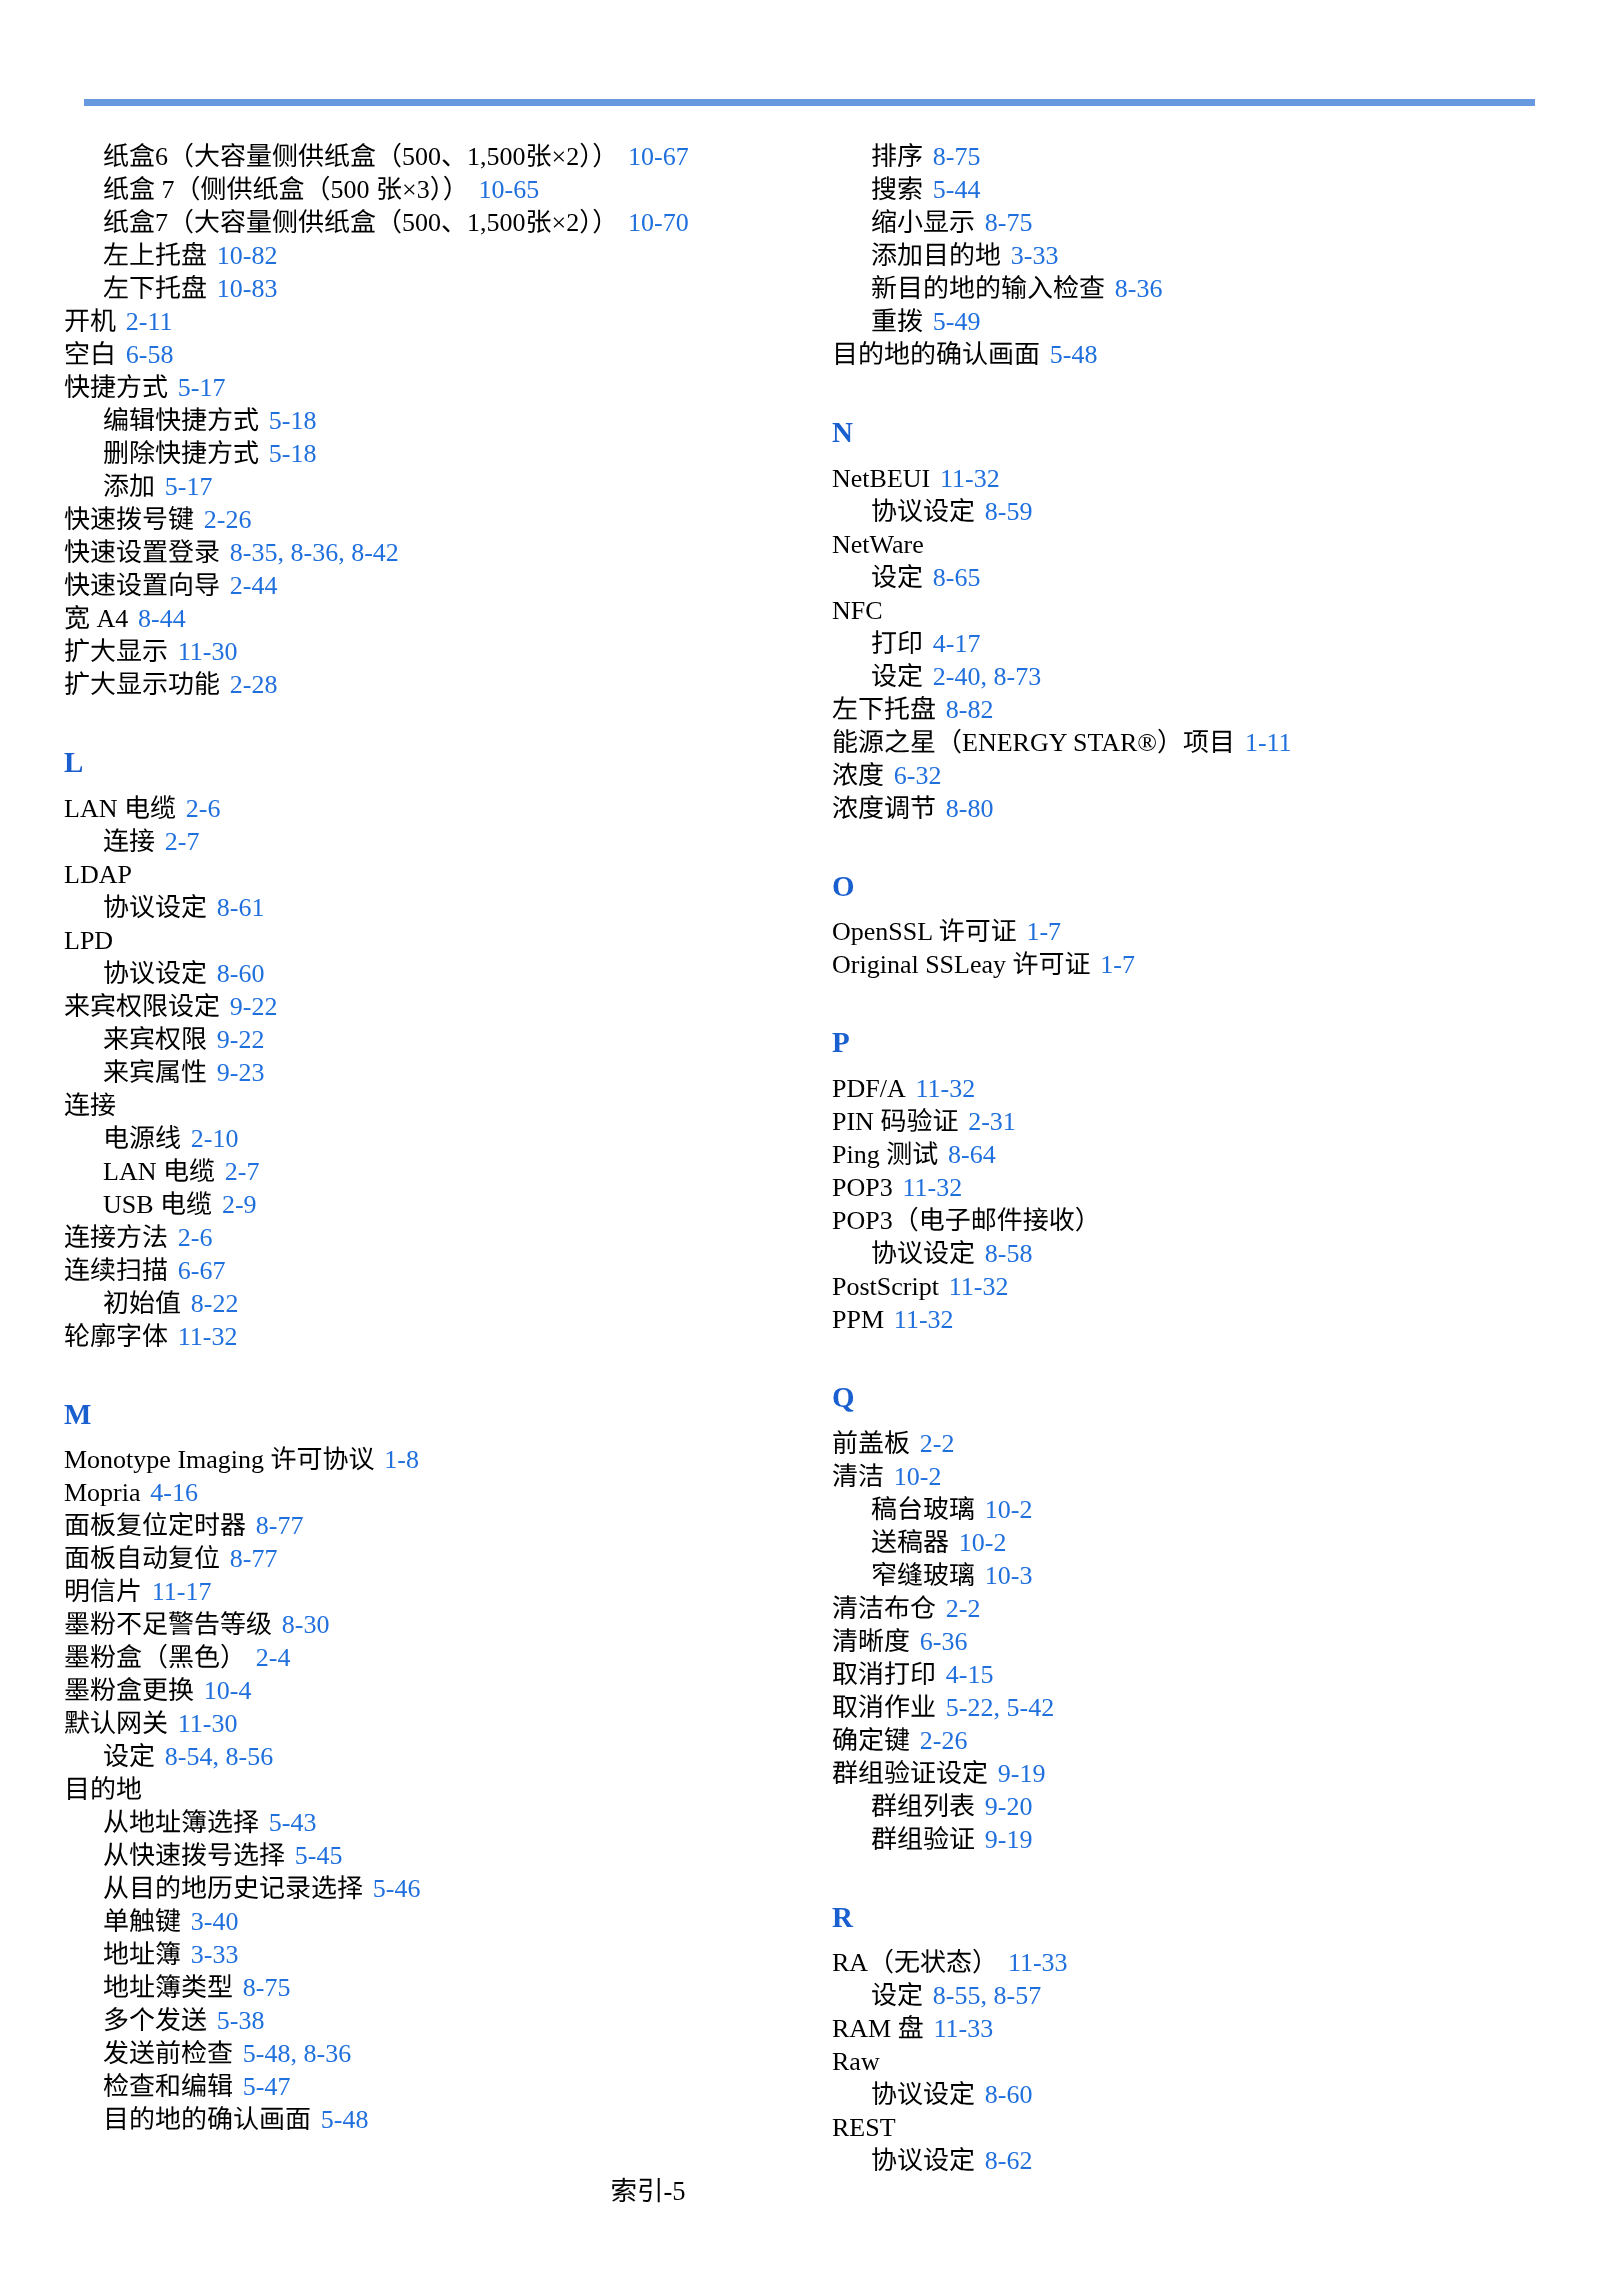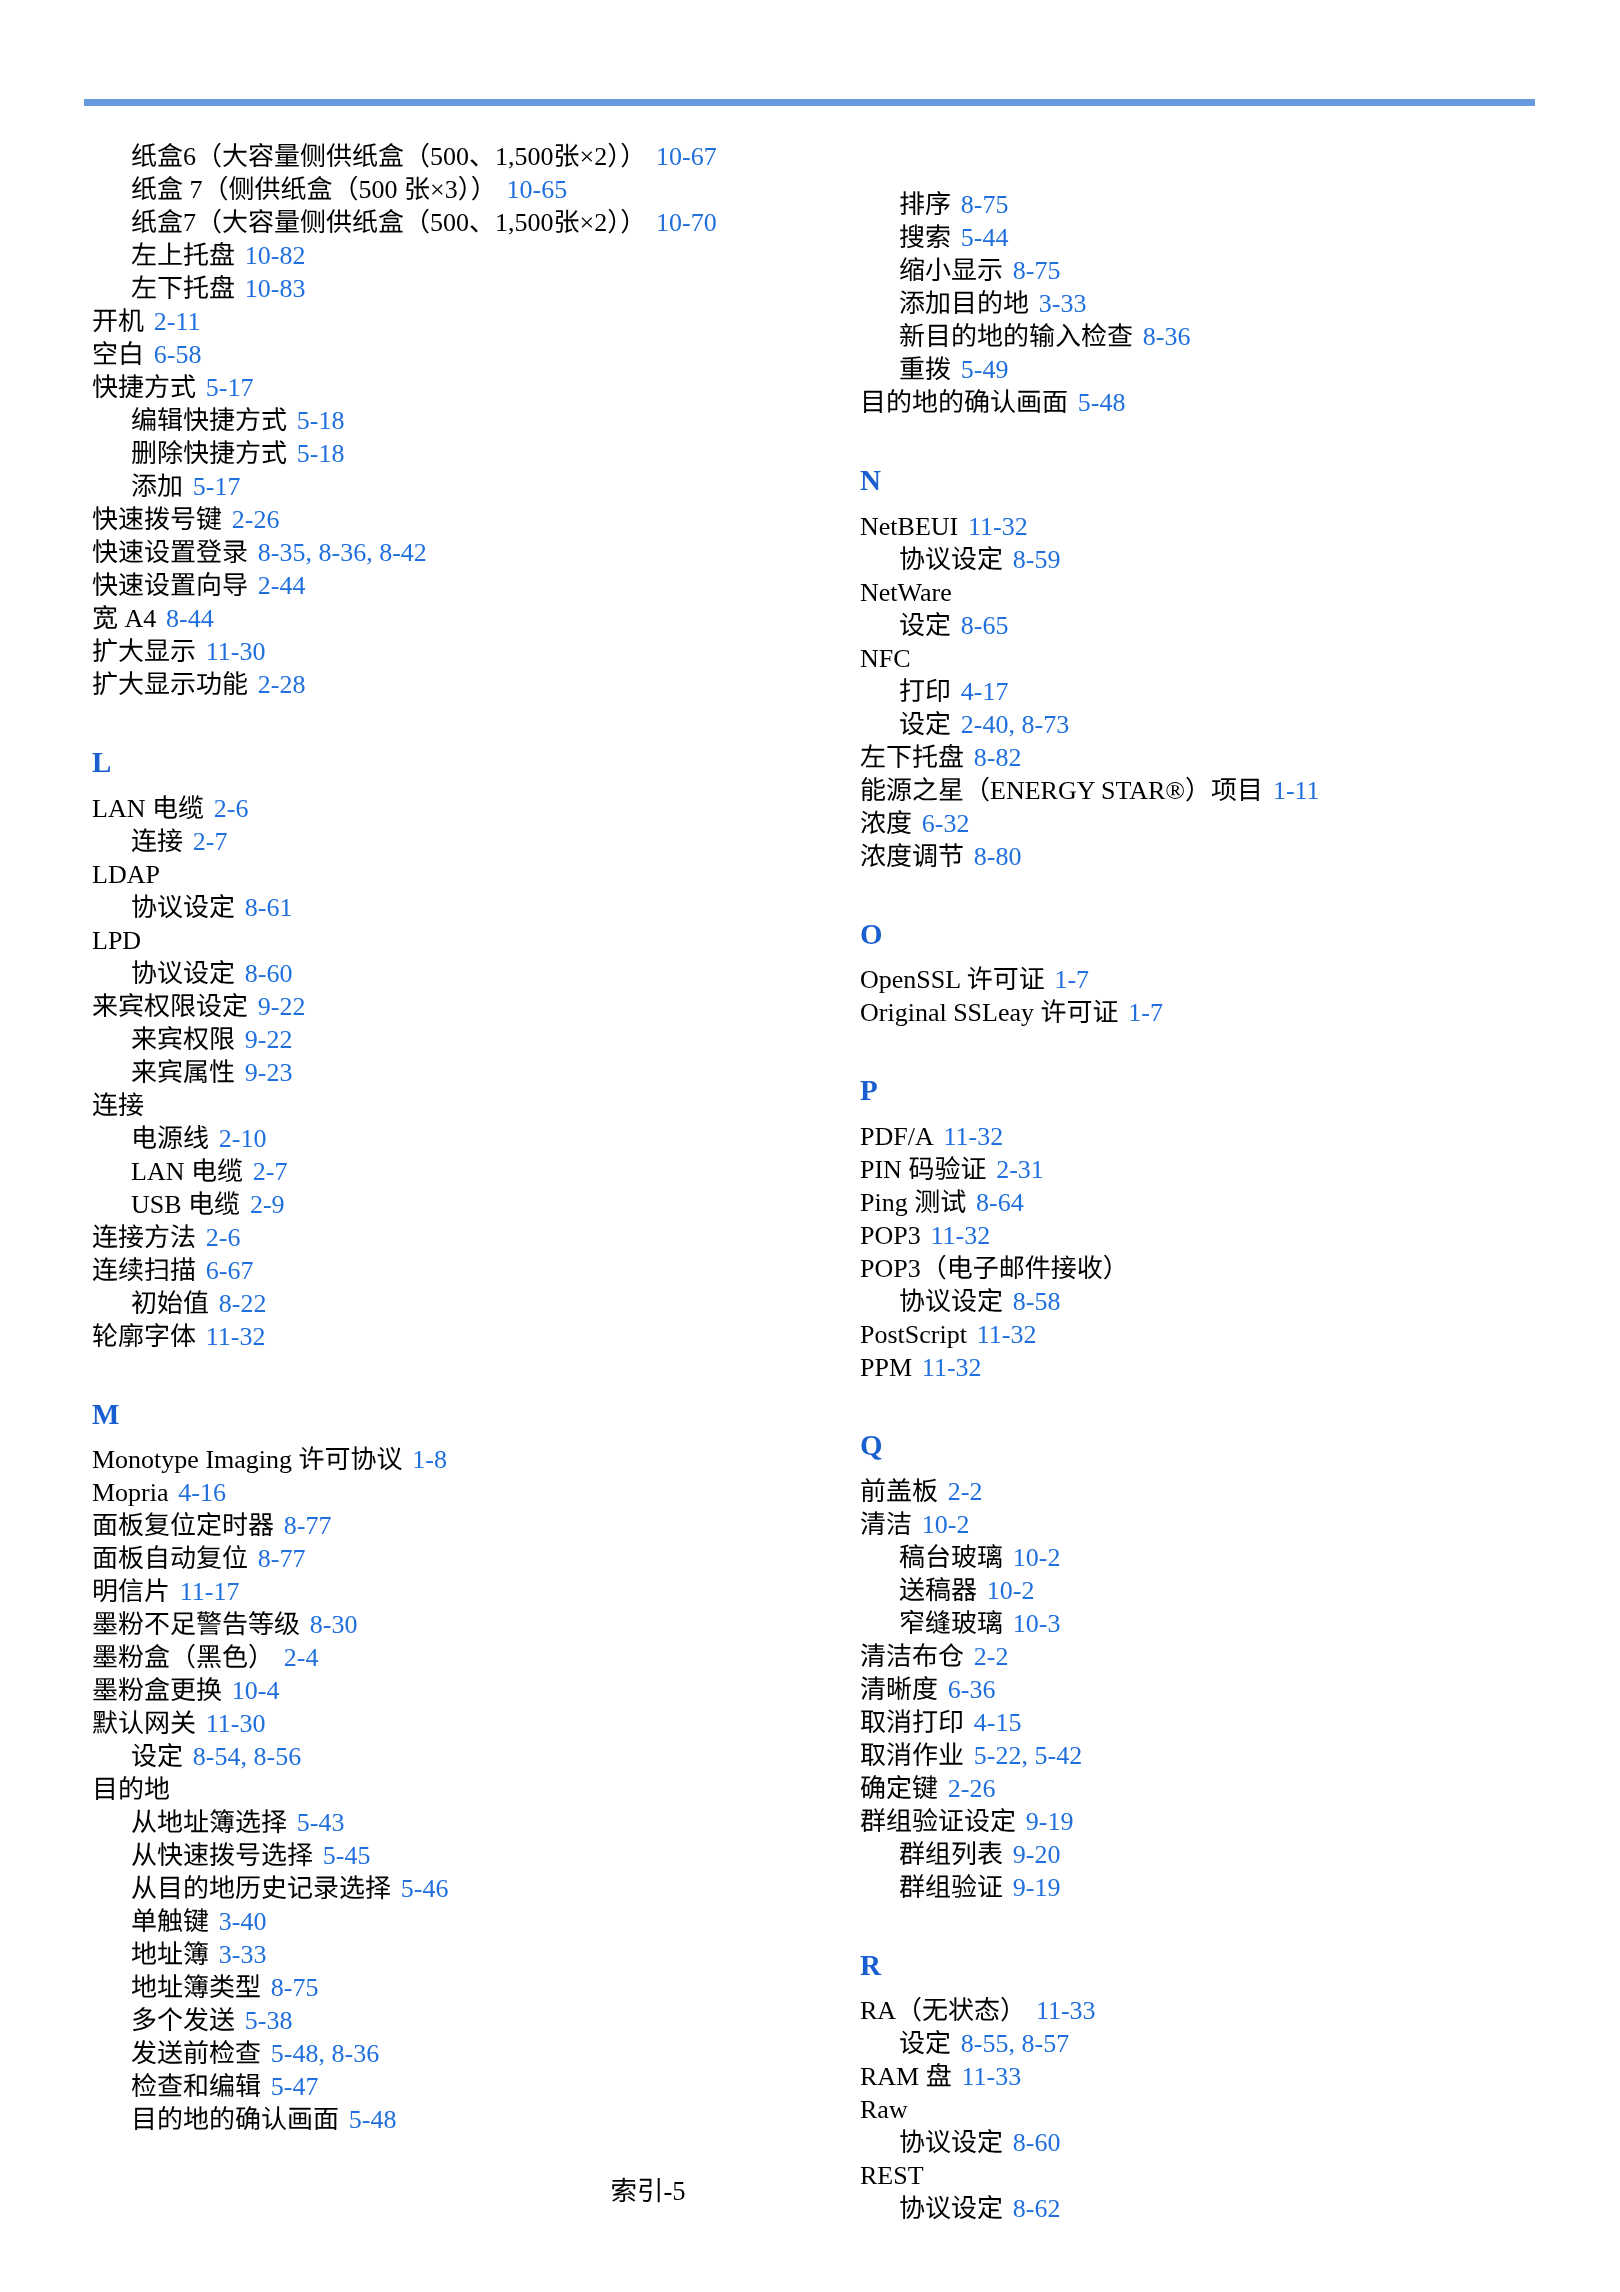--- a/index.html
+++ b/index.html
@@ -31,22 +31,22 @@
     top: 140px;
     width: 1620px;
     display: flex;
     flex-direction: row;
     align-items: flex-start;
   }
   .col {
     width: 725px;
     box-sizing: border-box;
   }
-  .col-left  { margin-left: 92px; }
-  .col-right { margin-left: 43px; margin-top: 48px; }
+  .col-left  { margin-left: 64px; }
+  .col-right { margin-left: 43px; }
 
   .section {
     margin: 0;
     padding: 0;
   }
   .section-letter {
     color: #1a5fd0;
     font-weight: bold;
     font-size: 29px;
     line-height: 33px;

